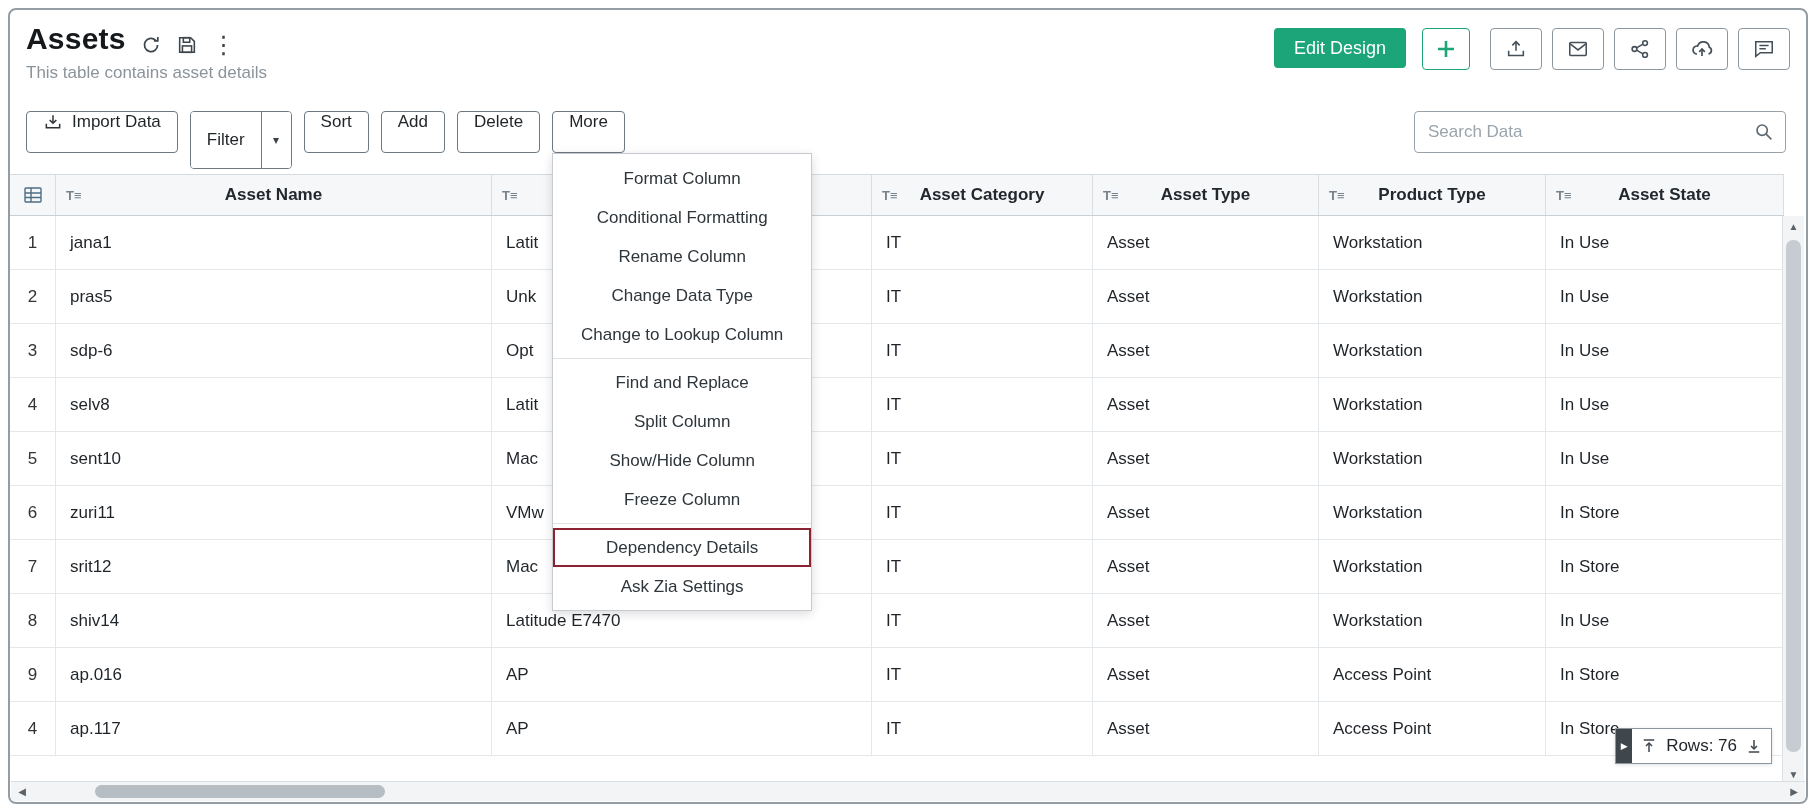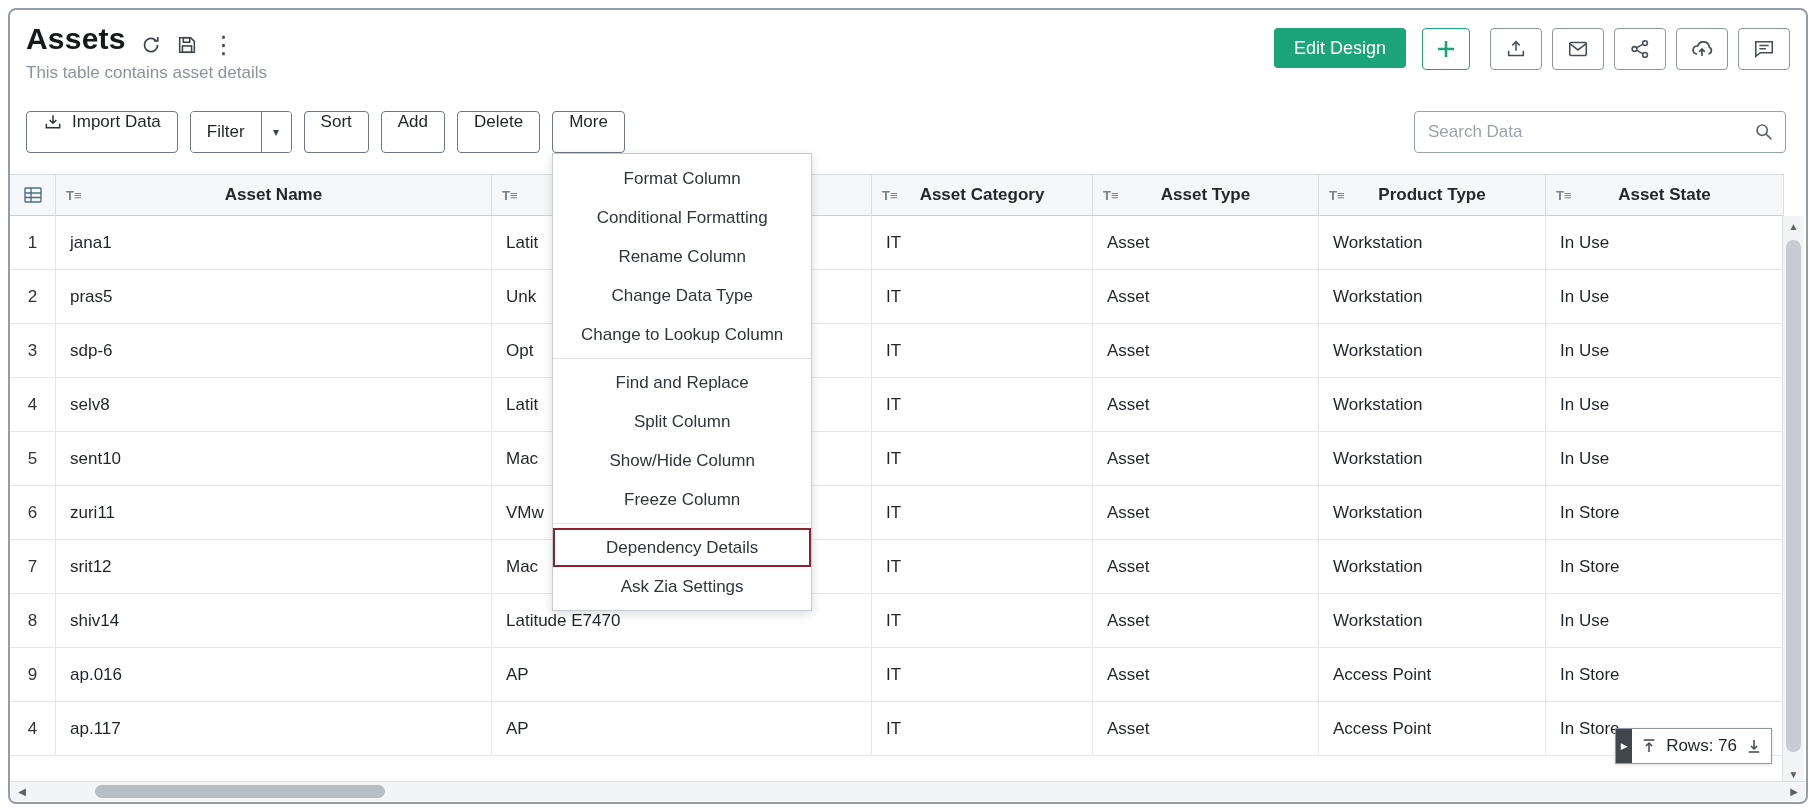--- a/index.html
+++ b/index.html
@@ -22,21 +22,21 @@
               border-radius:4px; cursor:pointer; display:flex; align-items:center; justify-content:center; }
   .icon-group { display:flex; gap:10px; margin-left:4px; }
   .sq-btn { width:52px; height:42px; background:#fff; border:1px solid #8d97a0; border-radius:4px;
             cursor:pointer; display:flex; align-items:center; justify-content:center; color:#454f58; }
   .sq-btn svg, .plus-btn svg, .title-icon svg { display:block; }
 
   
   .toolbar { position:absolute; left:16px; right:16px; top:101px; height:42px; display:flex; gap:12px; }
   .tbtn { height:42px; padding:0 16px; background:#fff; border:1px solid #6e7880; border-radius:4px;
           font-size:17px; color:#1f2427; cursor:pointer; display:flex; gap:9px; }
-  .filter-split { display:flex; height:42px; border:1px solid #6e7880; border-radius:4px; overflow:hidden; }
+  .filter-split { display:flex; height:58px; border:1px solid #6e7880; border-radius:4px; overflow:hidden; }
   .filter-main { border:none; background:#fff; padding:0 16px; font-size:17px; color:#1f2427; cursor:pointer; }
   .filter-caret { border:none; border-left:1px solid #6e7880; background:#fff; width:30px; cursor:pointer;
                   font-size:12px; color:#3a4248; }
   .more-wrap { position:relative; }
   .search-box { position:absolute; right:4px; top:0; width:372px; height:42px; }
   .search-box input { width:100%; height:100%; border:1px solid #98a1a8; border-radius:4px;
                       padding:0 40px 0 13px; font-size:17px; color:#333;
                       font-family:"Liberation Sans", sans-serif; }
   .search-box input::placeholder { color:#9ba4ab; }
   .search-icon { position:absolute; right:11px; top:10px; pointer-events:none; }

